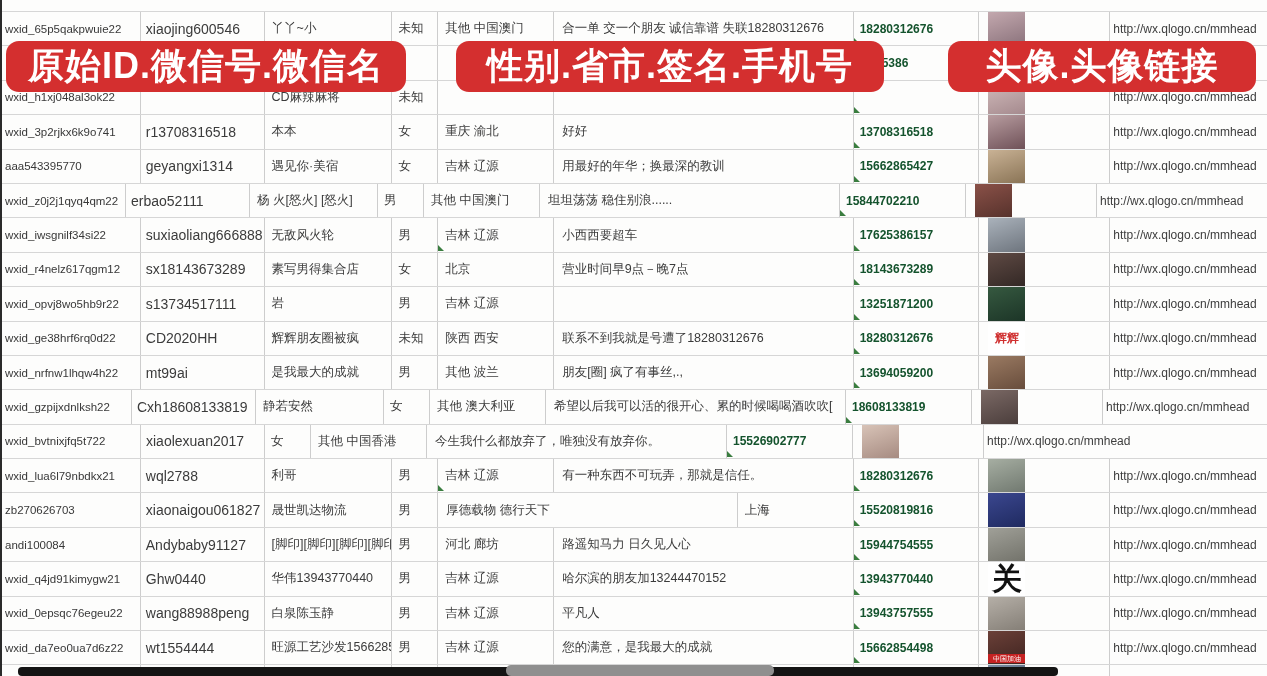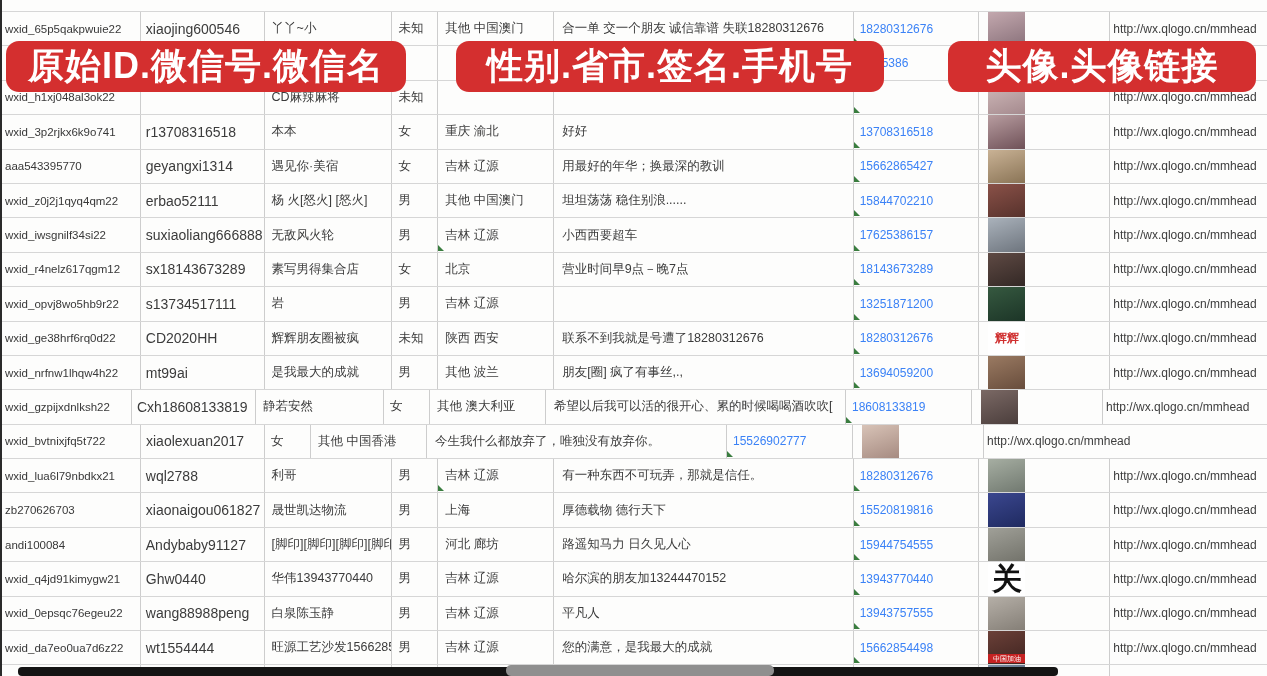--- a/index.html
+++ b/index.html
@@ -17,21 +17,21 @@
     display:flex;align-items:center;overflow:hidden;white-space:nowrap;
     font-size:12.5px;color:#3b3b3b;background:#fdfdfc;
   }
   .cell span{display:inline-block;}
   .c-id{font-size:11.5px;padding-left:3px;color:#383838;}
   .c-account{font-size:14px;padding-left:5px;}
   .c-name{padding-left:7px;}
   .c-gender{padding-left:6px;}
   .c-region{padding-left:7px;}
   .c-signature{padding-left:8px;}
-  .c-phone{font-size:12px;padding-left:6px;color:#3b82f6;}
+  .c-phone{font-size:12px;padding-left:6px;color:#14532d;font-weight:bold;}
   .c-url{font-size:12px;padding-left:3px;color:#3d3d3d;border-right:none;}
   .c-phone.pad span{padding-left:22px;}
   .tri{
     position:absolute;left:0;bottom:1px;width:0;height:0;
     border-left:6px solid #3a7d3f;border-top:6px solid transparent;
   }
   .avatar{
     width:37px;height:100%;margin-left:9px;position:relative;flex:none;
     display:flex;align-items:center;justify-content:center;overflow:visible;
   }
@@ -206,21 +206,21 @@
           <div class="tri" style="border-left-color: rgb(58, 125, 63);"></div>
         </div>
         <div class="cell c-avatar" style="width: 131px;">
           <div class="avatar" style="background: linear-gradient(160deg, rgb(201, 178, 149), rgb(138, 116, 86));"></div>
         </div>
         <div class="cell c-url" style="width: 157px;">
           <span>http://wx.qlogo.cn/mmhead</span>
         </div>
       </div>
       <div class="row">
-        <div class="cell c-id" style="width: 139px;">
+        <div class="cell c-id" style="width: 124px;">
           <span>wxid_z0j2j1qyq4qm22</span>
         </div>
         <div class="cell c-account" style="width: 124px;">
           <span>erbao52111</span>
         </div>
         <div class="cell c-name" style="width: 128px;">
           <span>杨 火[怒火] [怒火]</span>
         </div>
         <div class="cell c-gender" style="width: 46px;">
           <span>男</span>
@@ -489,25 +489,25 @@
         </div>
         <div class="cell c-account" style="width: 124px;">
           <span>xiaonaigou061827</span>
         </div>
         <div class="cell c-name" style="width: 128px;">
           <span>晟世凯达物流</span>
         </div>
         <div class="cell c-gender" style="width: 46px;">
           <span>男</span>
         </div>
+        <div class="cell c-signature" style="width: 300px;">
+          <span>厚德载物 德行天下</span>
+        </div>
         <div class="cell c-region" style="width: 116px;">
           <span>上海</span>
-        </div>
-        <div class="cell c-signature" style="width: 300px;">
-          <span>厚德载物 德行天下</span>
         </div>
         <div class="cell c-phone" style="width: 126px;">
           <span>15520819816</span>
           <div class="tri" style="border-left-color: rgb(58, 125, 63);"></div>
         </div>
         <div class="cell c-avatar" style="width: 131px;">
           <div class="avatar" style="background: linear-gradient(160deg, rgb(59, 71, 143), rgb(31, 42, 96));"></div>
         </div>
         <div class="cell c-url" style="width: 157px;">
           <span>http://wx.qlogo.cn/mmhead</span>

